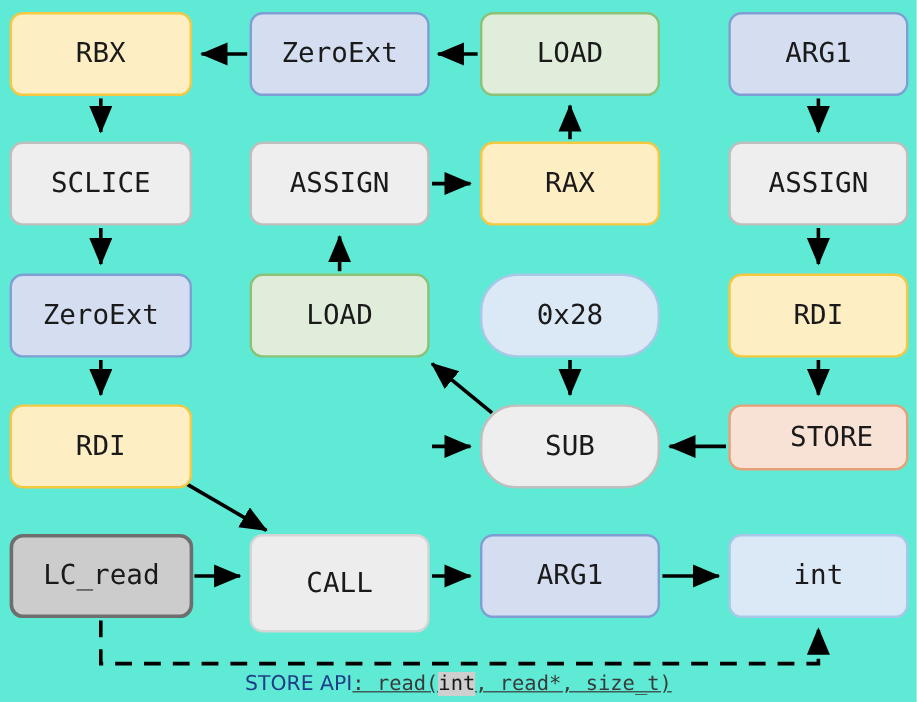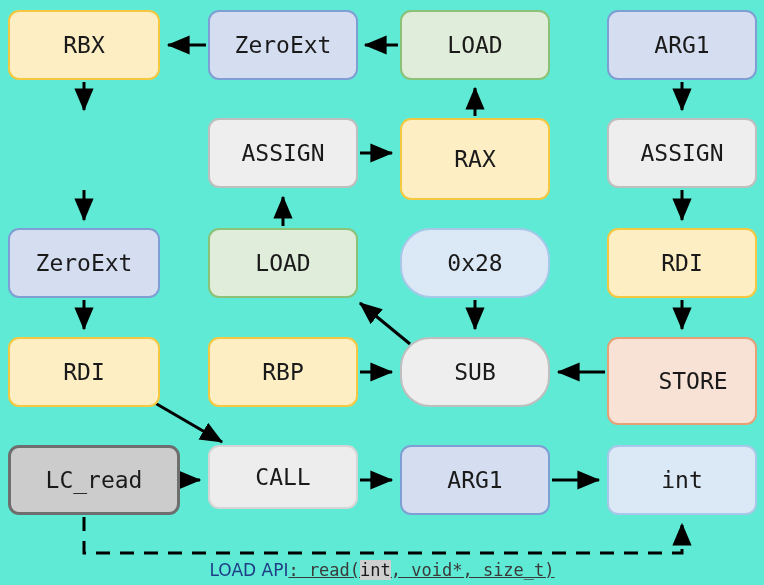--- a/index.html
+++ b/index.html
@@ -124,24 +124,27 @@
   <div class="node" style="left:208px; top:10px; width:150px; height:70px; background:#d4def0; border-color:#7f9fd4;">
     <span>ZeroExt</span>
   </div>
   <div class="node" style="left:400px; top:10px; width:150px; height:70px; background:#e0edda; border-color:#8cc178;">
     <span>LOAD</span>
   </div>
   <div class="node" style="left:607px; top:10px; width:150px; height:70px; background:#d4def0; border-color:#7f9fd4;">
     <span>ARG1</span>
   </div>
 
+  <div class="node" style="left:8px; top:118px; width:152px; height:70px; background:#eeeeee; border-color:#bfbfbf;">
+    <span>SCLICE</span>
+  </div>
   <div class="node" style="left:208px; top:118px; width:150px; height:70px; background:#eeeeee; border-color:#bfbfbf;">
     <span>ASSIGN</span>
   </div>
-  <div class="node" style="left:400px; top:118px; width:150px; height:82px; background:#fdeec4; border-color:#f5c842;">
+  <div class="node" style="left:400px; top:118px; width:150px; height:70px; background:#fdeec4; border-color:#f5c842;">
     <span>RAX</span>
   </div>
   <div class="node" style="left:607px; top:118px; width:150px; height:70px; background:#eeeeee; border-color:#bfbfbf;">
     <span>ASSIGN</span>
   </div>
 
   <div class="node" style="left:8px; top:228px; width:152px; height:70px; background:#d4def0; border-color:#7f9fd4;">
     <span>ZeroExt</span>
   </div>
   <div class="node" style="left:208px; top:228px; width:150px; height:70px; background:#e0edda; border-color:#8cc178;">
@@ -150,38 +153,35 @@
   <div class="node" style="left:400px; top:228px; width:150px; height:70px; background:#dbe8f6; border-color:#a7c8e8;border-radius:31px;">
     <span>0x28</span>
   </div>
   <div class="node" style="left:607px; top:228px; width:150px; height:70px; background:#fdeec4; border-color:#f5c842;">
     <span>RDI</span>
   </div>
 
   <div class="node" style="left:8px; top:337px; width:152px; height:70px; background:#fdeec4; border-color:#f5c842;">
     <span>RDI</span>
   </div>
-  <div class="node" style="left:208px; top:337px; width:150px; height:70px; background:#fdeec4; border-color:#f5c842;">
-    <span>RBP</span>
-  </div>
   <div class="node" style="left:400px; top:337px; width:150px; height:70px; background:#eeeeee; border-color:#bfbfbf;border-radius:30px;">
     <span>SUB</span>
   </div>
-  <div class="node" style="left:607px; top:337px; width:150px; height:88px; background:#f8e2d5; border-color:#e8a077;padding-left:22px;">
+  <div class="node" style="left:607px; top:337px; width:150px; height:55px; background:#f8e2d5; border-color:#e8a077;padding-left:22px;">
     <span>STORE</span>
   </div>
 
-  <div class="node thick" style="left:8px; top:445px; width:172px; height:70px; background:#cccccc; border-color:#6e6e6e;">
+  <div class="node thick" style="left:8px; top:445px; width:153px; height:70px; background:#cccccc; border-color:#6e6e6e;">
     <span>LC_read</span>
   </div>
-  <div class="node" style="left:208px; top:445px; width:150px; height:64px; background:#ededed; border-color:#d5d5d5;">
+  <div class="node" style="left:208px; top:445px; width:150px; height:82px; background:#ededed; border-color:#d5d5d5;">
     <span>CALL</span>
   </div>
   <div class="node" style="left:400px; top:445px; width:150px; height:70px; background:#d4def0; border-color:#7f9fd4;">
     <span>ARG1</span>
   </div>
   <div class="node" style="left:607px; top:445px; width:150px; height:70px; background:#dbe8f6; border-color:#a7c8e8;">
     <span>int</span>
   </div>
 
-  <div class="caption"><span class="api">LOAD API</span><span class="sig">: read(</span><span class="hl">int</span><span class="sig">, void*, size_t)</span></div>
+  <div class="caption"><span class="api">STORE API</span><span class="sig">: read(</span><span class="hl">int</span><span class="sig">, read*, size_t)</span></div>
 
 </div>
 
 </body></html>

